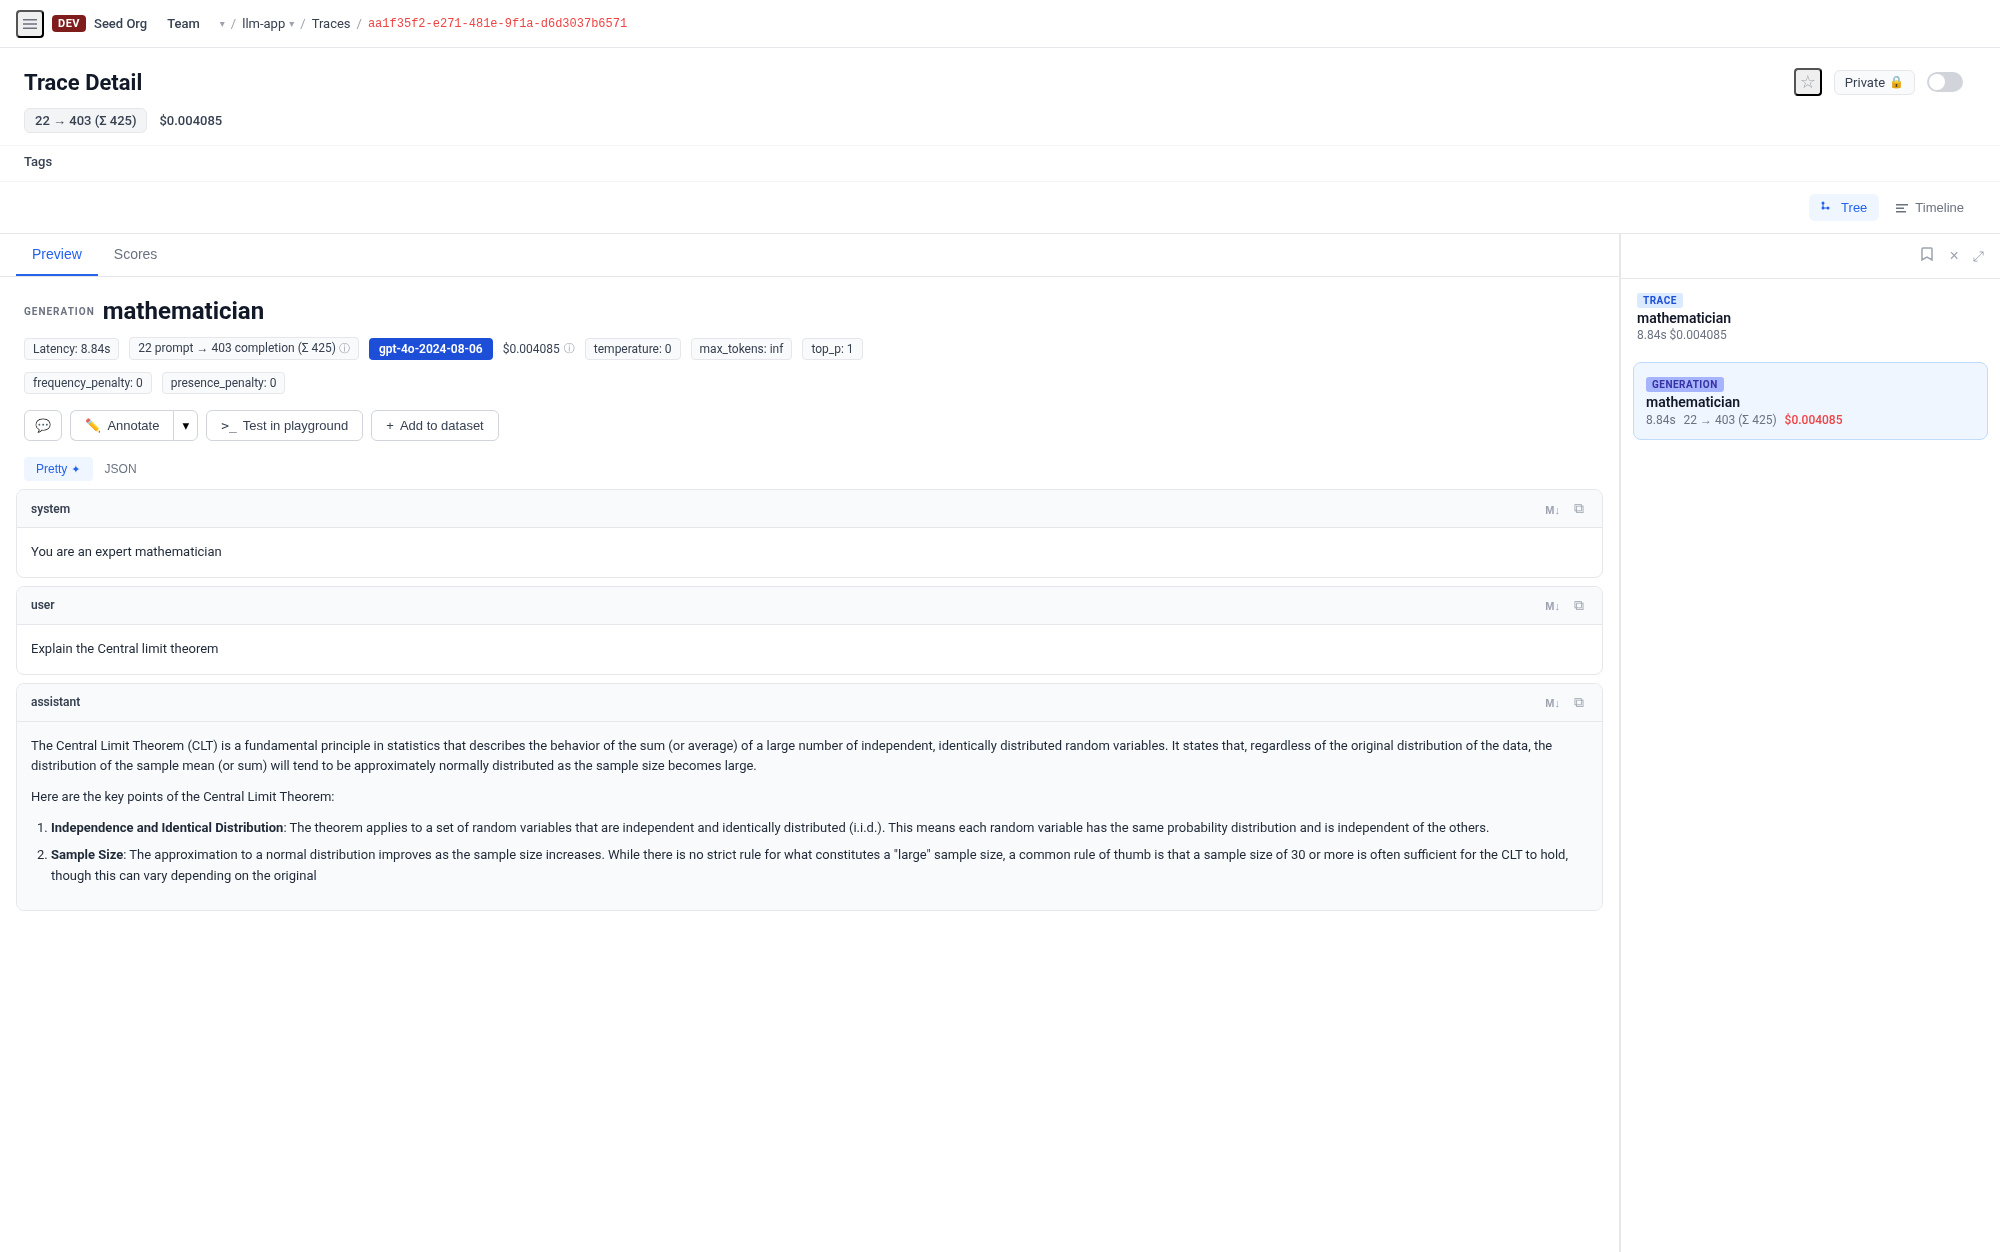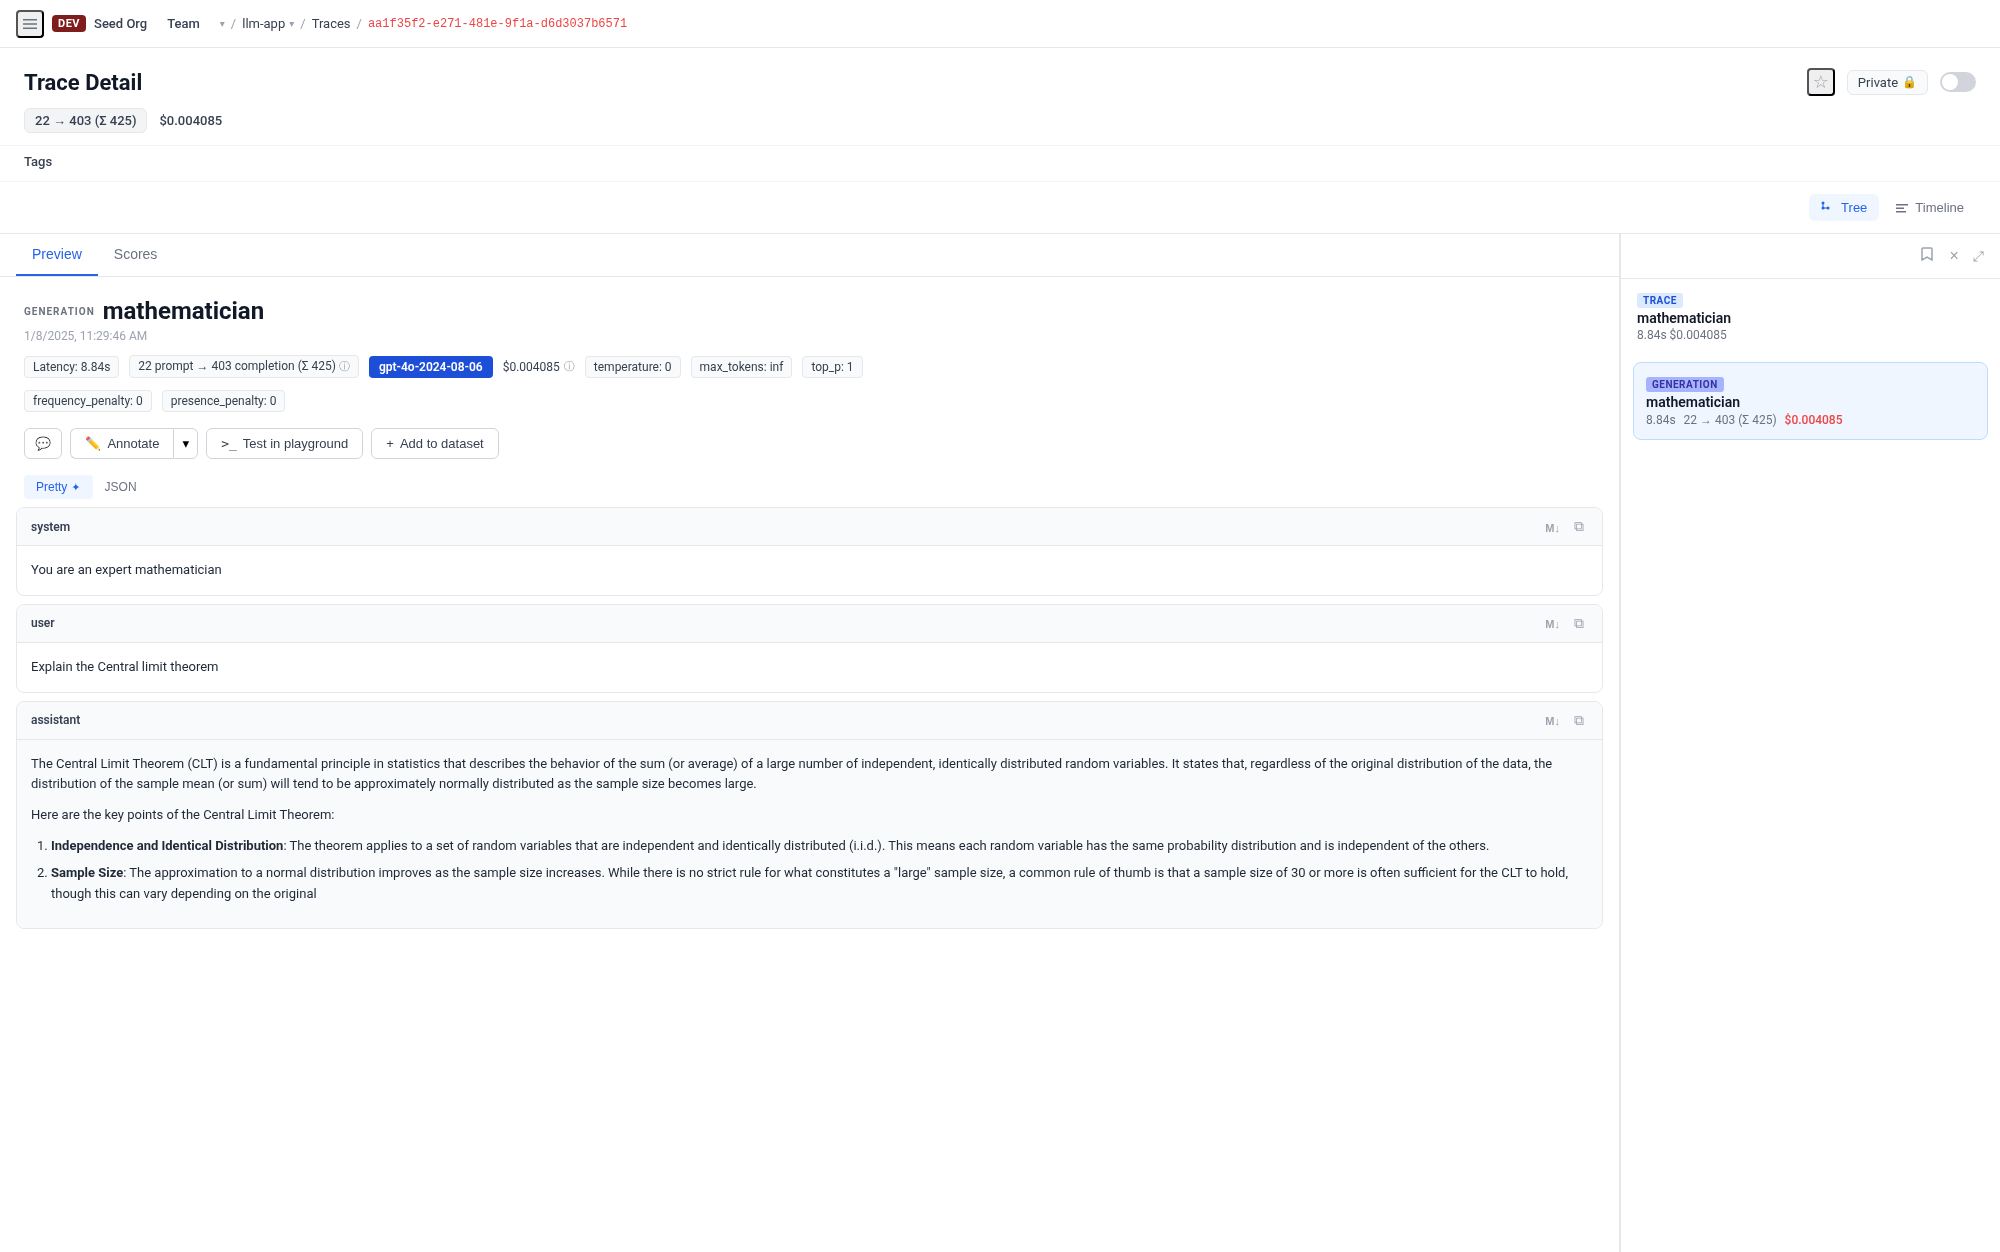--- a/index.html
+++ b/index.html
@@ -17,21 +17,21 @@
     }
     .nav-breadcrumb { display: flex; align-items: center; gap: 6px; color: #374151; font-size: 13px; }
     .nav-breadcrumb .sep { color: #9ca3af; }
     .nav-breadcrumb .org-team { display: flex; align-items: center; gap: 20px; font-weight: 500; }
     .nav-breadcrumb .dropdown-arrow { color: #9ca3af; font-size: 10px; }
     .nav-breadcrumb a { color: #374151; text-decoration: none; }
     .trace-id { color: #ef4444; font-size: 12px; font-family: Liberation Mono, monospace; text-align: right; }
 
     
     .page-header {
-      padding: 20px 24px 0 24px; display: flex; align-items: center; justify-content: space-between;
+      padding: 20px 37px 0 24px; display: flex; align-items: center; justify-content: space-between;
     }
     .page-title { font-size: 22px; font-weight: 700; color: #111827; }
     .page-header-right { display: flex; align-items: center; gap: 12px; }
     .private-badge {
       display: flex; align-items: center; gap: 4px; font-size: 13px; color: #374151;
       background: #f9fafb; border: 1px solid #e5e7eb; border-radius: 6px; padding: 4px 10px;
     }
     .toggle-switch {
       width: 36px; height: 20px; background: #d1d5db; border-radius: 10px; position: relative; cursor: pointer;
     }
@@ -283,21 +283,20 @@
     <div class="preview-tabs">
       <button class="preview-tab active">Preview</button>
       <button class="preview-tab">Scores</button>
     </div>
 
     <div class="generation-header">
       <div style="display:flex;align-items:center;gap:8px;">
         <span style="font-size:10px;font-weight:700;color:#6b7280;letter-spacing:1px;text-transform:uppercase;">GENERATION</span>
         <span style="font-size:24px;font-weight:700;color:#111827;">mathematician</span>
       </div>
-      <div style="font-size:12px;color:#9ca3af;margin-top:4px;">1/8/2025, 11:29:46 AM</div>
     </div>
 
     <div class="info-row">
       <span class="info-chip">Latency: 8.84s</span>
       <span class="info-chip">
         <span>22 prompt → 403 completion (Σ 425)</span>
         <span class="info-icon"> ⓘ</span>
       </span>
       <span class="model-chip">gpt-4o-2024-08-06</span>
       <span class="cost-chip">

